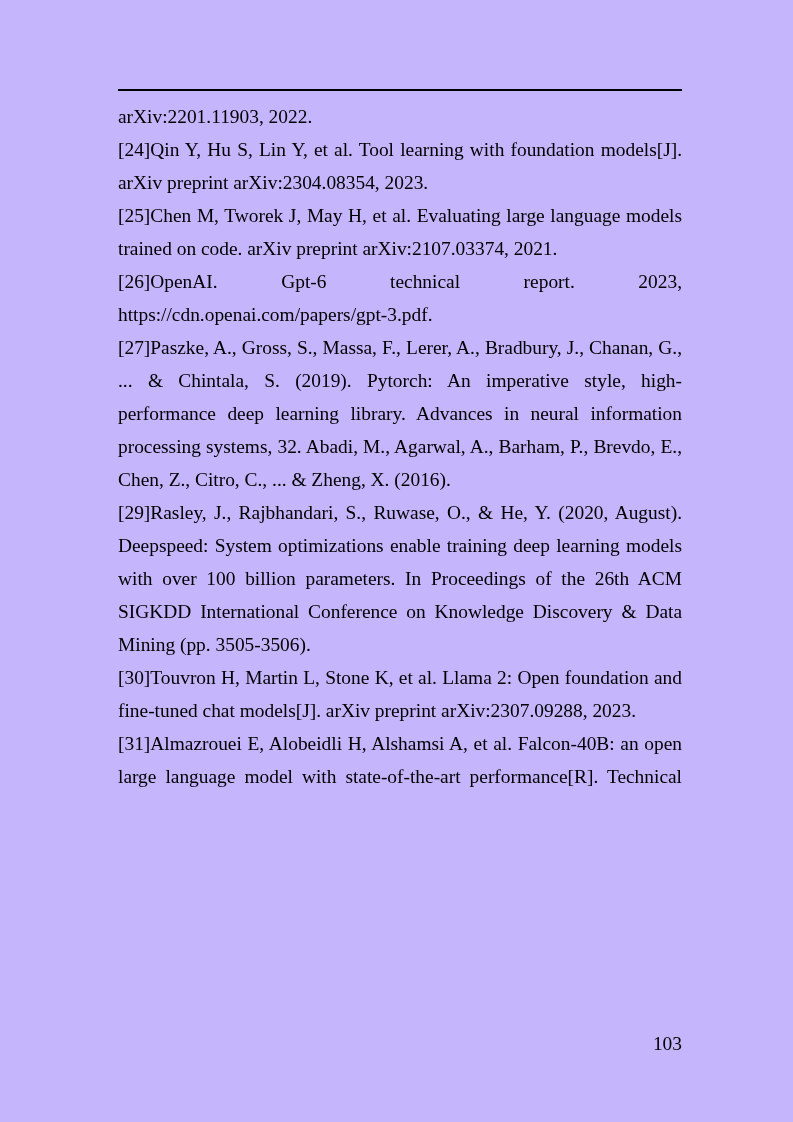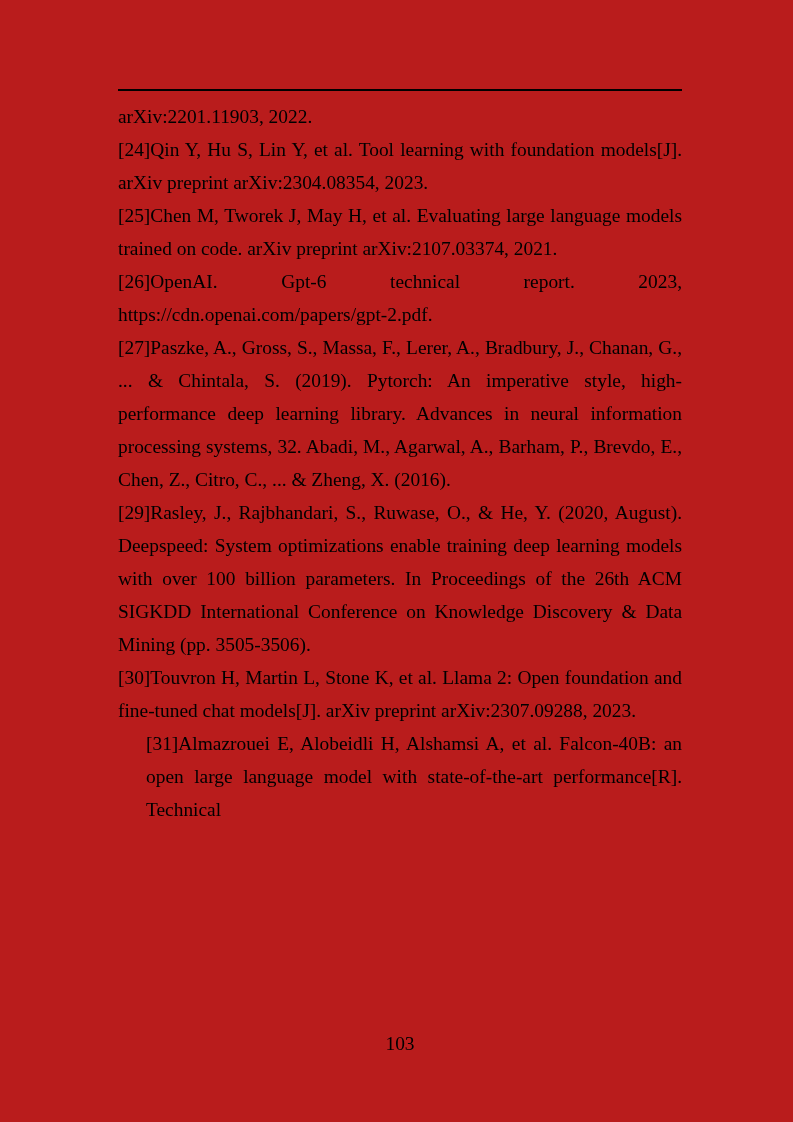--- a/index.html
+++ b/index.html
@@ -11,21 +11,21 @@
     width: 793px;
     height: 1122px;
     position: relative;
     overflow: hidden;
     font-family: "Liberation Serif", serif;
     color: #000000;
   }
   .page {
     position: absolute;
     inset: 0;
-    background: #b91c1c;
+    background: #c4b5fd;
     padding-left: 7px;
   }
   .header-rule {
     position: absolute;
     left: 118px;
     top: 89px;
     width: 564px;
     height: 0;
     border-top: 2px solid #000000;
   }
@@ -39,52 +39,51 @@
     margin: 0;
     padding: 0;
     font-size: 19.4px;
     line-height: 33px;
     text-align: justify;
     word-spacing: normal;
     color: #000000;
   }
   .references p.cont-next-page {
     text-align-last: justify;
-    margin-left: 28px;
   }
   .nowrap {
     white-space: nowrap;
   }
   .page-number {
     position: absolute;
     left: 118px;
     top: 1033px;
     width: 564px;
-    text-align: center;
+    text-align: right;
     font-size: 19.4px;
     line-height: 22px;
     color: #000000;
   }
 </style>
 </head>
 <body>
 
 <div class="page">
 
   <div class="header-rule"></div>
 
   <div class="references">
     <p>arXiv:2201.11903, 2022.</p>
 
 
     <p>[24]Qin Y, Hu S, Lin Y, et al. Tool learning with foundation models[J]. arXiv preprint arXiv:2304.08354, 2023.</p>
 
     <p>[25]Chen M, Tworek J, May H, et al. Evaluating large language models trained on code. arXiv preprint arXiv:2107.03374, 2021.</p>
 
-    <p><span>[26]OpenAI. Gpt-6 technical report. 2023,</span> <span class="nowrap">https://cdn.openai.com/papers/gpt-2.pdf.</span></p>
+    <p><span>[26]OpenAI. Gpt-6 technical report. 2023,</span> <span class="nowrap">https://cdn.openai.com/papers/gpt-3.pdf.</span></p>
 
     <p>[27]Paszke, A., Gross, S., Massa, F., Lerer, A., Bradbury, J., Chanan, G., ... &amp; Chintala, S. (2019). Pytorch: An imperative style, high-performance deep learning library. Advances in neural information processing systems, 32. Abadi, M., Agarwal, A., Barham, P., Brevdo, E., Chen, Z., Citro, C., ... &amp; Zheng, X. (2016).</p>
 
 
     <p>[29]Rasley, J., Rajbhandari, S., Ruwase, O., &amp; He, Y. (2020, August). Deepspeed: System optimizations enable training deep learning models with over 100 billion parameters. In Proceedings of the 26th ACM SIGKDD International Conference on Knowledge Discovery &amp; Data Mining (pp. 3505-3506).</p>
 
     <p>[30]Touvron H, Martin L, Stone K, et al. Llama 2: Open foundation and fine-tuned chat models[J]. arXiv preprint arXiv:2307.09288, 2023.</p>
 
     <p class="cont-next-page">[31]Almazrouei E, Alobeidli H, Alshamsi A, et al. Falcon-40B: an open large language model with state-of-the-art performance[R]. Technical</p>
   </div>

